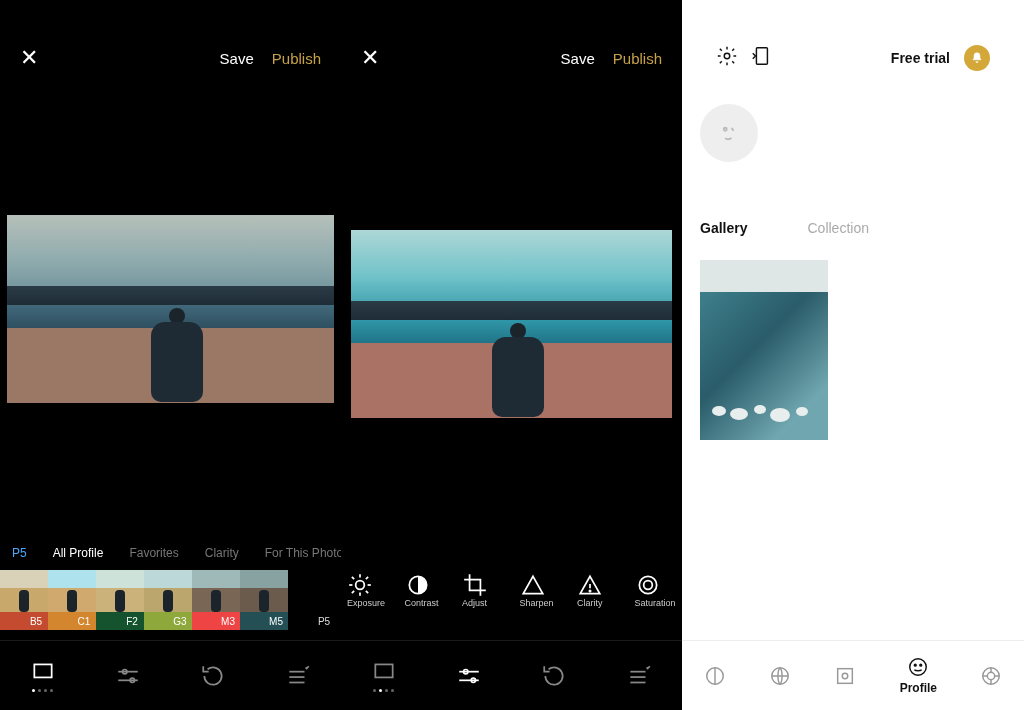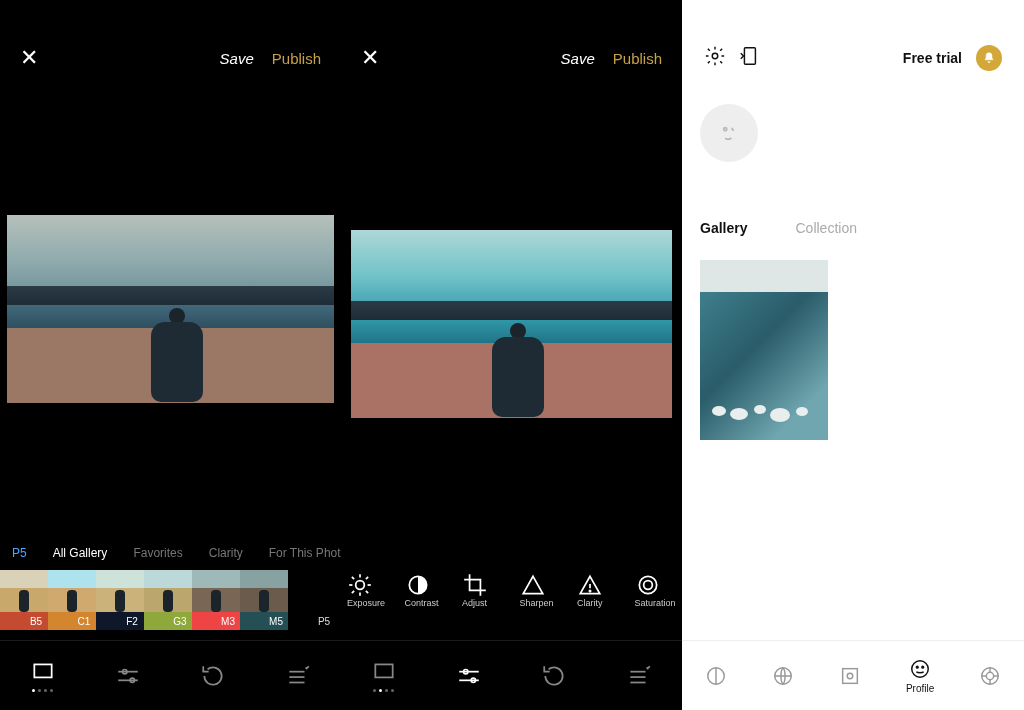--- a/index.html
+++ b/index.html
@@ -7,21 +7,21 @@
   body { position:relative;}
   .panel { position:absolute; top:0; height:710px; background:#000; color:#fff; }
   .panel1 { left:0;  width:341px; }
   .panel2 { left:341px; width:341px; }
   .panel3 { left:682px; width:342px; background:#fff; color:#111; }
 
   
   .topbar { position:absolute; top:38px; left:0; right:0; height:40px; display:flex; align-items:center; justify-content:space-between; padding:0 20px;}
   .close-x { font-size:22px; font-weight:300; color:#fff; cursor:pointer;}
   .topbar .actions { display:flex; gap:18px; font-size:15px; }
-  .save   { color:#fff; cursor:pointer;font-style:italic;}
+  .save   { color:#fff; cursor:pointer;}
   .publish{ color:#c6a14a; cursor:pointer;}
 
   
   .photo { position:absolute; left:0; right:0; }
   .panel1 .photo { top:215px; height:188px; width:327px; left:7px;}
   .panel2 .photo { top:230px; height:188px; width:321px; left:10px;}
   .photo .sky  { position:absolute; top:0; left:0; right:0; height:42%;
                  background:linear-gradient(180deg,#a6b8b8 0%,#7fa6b0 55%,#5f8fa0 100%);}
   .photo .hills{ position:absolute; top:38%; left:0; right:0; height:12%;
                  background:linear-gradient(180deg,#2b3b46,#1b2933);}
@@ -63,51 +63,51 @@
   .dots i { width:3px;height:3px;border-radius:50%;background:#666;}
   .dots i.on{background:#fff;}
 
   
   .tools { position:absolute; left:0; right:0; bottom:80px; height:80px; display:flex; align-items:center; gap:10px; padding-left:6px; overflow:hidden;}
   .tool { width:56px; display:flex; flex-direction:column; }
   .tool svg { width:26px; height:26px; stroke:#fff; fill:none; stroke-width:1.6;}
   .tool .tlbl { font-size:9px; color:#ccc;}
 
   
-  .p3-top { position:absolute; top:38px; left:0; right:0; height:40px; display:flex; align-items:center; justify-content:space-between; padding:0 22px;}
+  .p3-top { position:absolute; top:38px; left:0; right:0; height:40px; display:flex; align-items:center; justify-content:space-between; padding:0 34px;}
   .p3-top .lefticons { display:flex; gap:12px;}
   .p3-top .lefticons svg { width:22px; height:22px; stroke:#111; fill:none; stroke-width:1.6;}
   .p3-top .right { display:flex; align-items:center; gap:14px;}
   .freetrial { font-size:14px; font-weight:700; color:#111;}
   .bell { width:26px;height:26px;border-radius:50%;background:#d4a838;display:flex;align-items:center;justify-content:center;}
   .bell svg{width:14px;height:14px;stroke:#fff;fill:#fff;}
 
   .profile { position:absolute; top:104px; left:18px; display:flex; align-items:center; gap:18px;}
   .avatar { width:58px;height:58px;border-radius:50%;background:#eee;display:flex;align-items:center;justify-content:center;}
   .avatar svg{width:30px;height:30px;stroke:#bbb;fill:none;stroke-width:1.5;}
   .pname { font-size:17px; font-weight:700; color:#111;}
   .pactions { font-size:13px; color:#999; margin-top:6px;}
   .pactions .sep { margin:0 6px;}
 
-  .ptabs { position:absolute; top:220px; left:18px; display:flex; gap:24px; font-size:14px;}
+  .ptabs { position:absolute; top:220px; left:18px; display:flex; gap:36px; font-size:14px;}
   .ptabs .on { color:#111; font-weight:600;}
   .ptabs .off{ color:#aaa;margin-left:24px;}
 
   .gthumb { position:absolute; top:260px; left:18px; width:128px; height:180px; background:#cfd8d8; overflow:hidden;}
   .gthumb .g-sky { position:absolute;top:0;left:0;right:0;height:18%;background:#dfe6e6;}
   .gthumb .g-sea { position:absolute;top:18%;left:0;right:0;bottom:0;
                    background:linear-gradient(135deg,#3e7f8c 0%,#2a5c6a 40%,#6fa6af 80%);}
   .gthumb .g-ice { position:absolute; bottom:18px; left:8px; right:8px; height:40px;}
   .gthumb .g-ice i{ position:absolute; border-radius:50%; background:#e8eeee;}
 
   .p3-bottom { position:absolute; left:0; right:0; bottom:0; height:70px; border-top:1px solid #eee; display:flex; align-items:center; justify-content:space-around;}
   .p3-bottom .nitem { display:flex; flex-direction:column; align-items:center; gap:3px;}
   .p3-bottom svg { width:22px;height:22px;stroke:#999;fill:none;stroke-width:1.6;}
   .p3-bottom .nitem.active svg{stroke:#111;}
-  .p3-bottom .nlbl{font-size:10px;color:#111;}
+  .p3-bottom .nlbl{font-size:12px;color:#111;font-weight:bold;}
 </style>
 </head>
 <body>
 
 <div class="panel panel1">
   <div class="topbar">
     <span class="close-x">✕</span>
     <div class="actions">
       <span class="save">Save</span>
       <span class="publish">Publish</span>
@@ -120,21 +120,21 @@
       <div class="water"></div>
       <div class="sand"></div>
     <div class="person">
         <div class="head"></div>
         <div class="body"></div>
       </div>
   </div>
 
   <div class="preset-tabs">
     <span class="active">P5</span>
-    <span class="sel">All Gallery</span>
+    <span class="sel">All Profile</span>
     <span>Favorites</span>
     <span>Clarity</span>
     <span>For This Photo</span>
   </div>
 
   <div class="filmstrip" id="filmstrip1">
       <div class="thumb">
         <div class="t-sky" style="background:#d9d1b8"></div>
         <div class="t-grd" style="background:#c9a86b"></div>
         <div class="t-prs"></div>
@@ -143,21 +143,21 @@
       <div class="thumb">
         <div class="t-sky" style="background:#aee2ec"></div>
         <div class="t-grd" style="background:#cfa96e"></div>
         <div class="t-prs"></div>
         <div class="t-lbl" style="background:#d4862e">C1</div>
       </div>
       <div class="thumb">
         <div class="t-sky" style="background:#cde2d9"></div>
         <div class="t-grd" style="background:#cbb27a"></div>
         <div class="t-prs"></div>
-        <div class="t-lbl" style="background:#0f172a">F2</div>
+        <div class="t-lbl" style="background:#14532d">F2</div>
       </div>
       <div class="thumb">
         <div class="t-sky" style="background:#bcd8d8"></div>
         <div class="t-grd" style="background:#bba76e"></div>
         <div class="t-prs"></div>
         <div class="t-lbl" style="background:#8ea83c">G3</div>
       </div>
       <div class="thumb">
         <div class="t-sky" style="background:#9fb8b8"></div>
         <div class="t-grd" style="background:#7a6655"></div>

